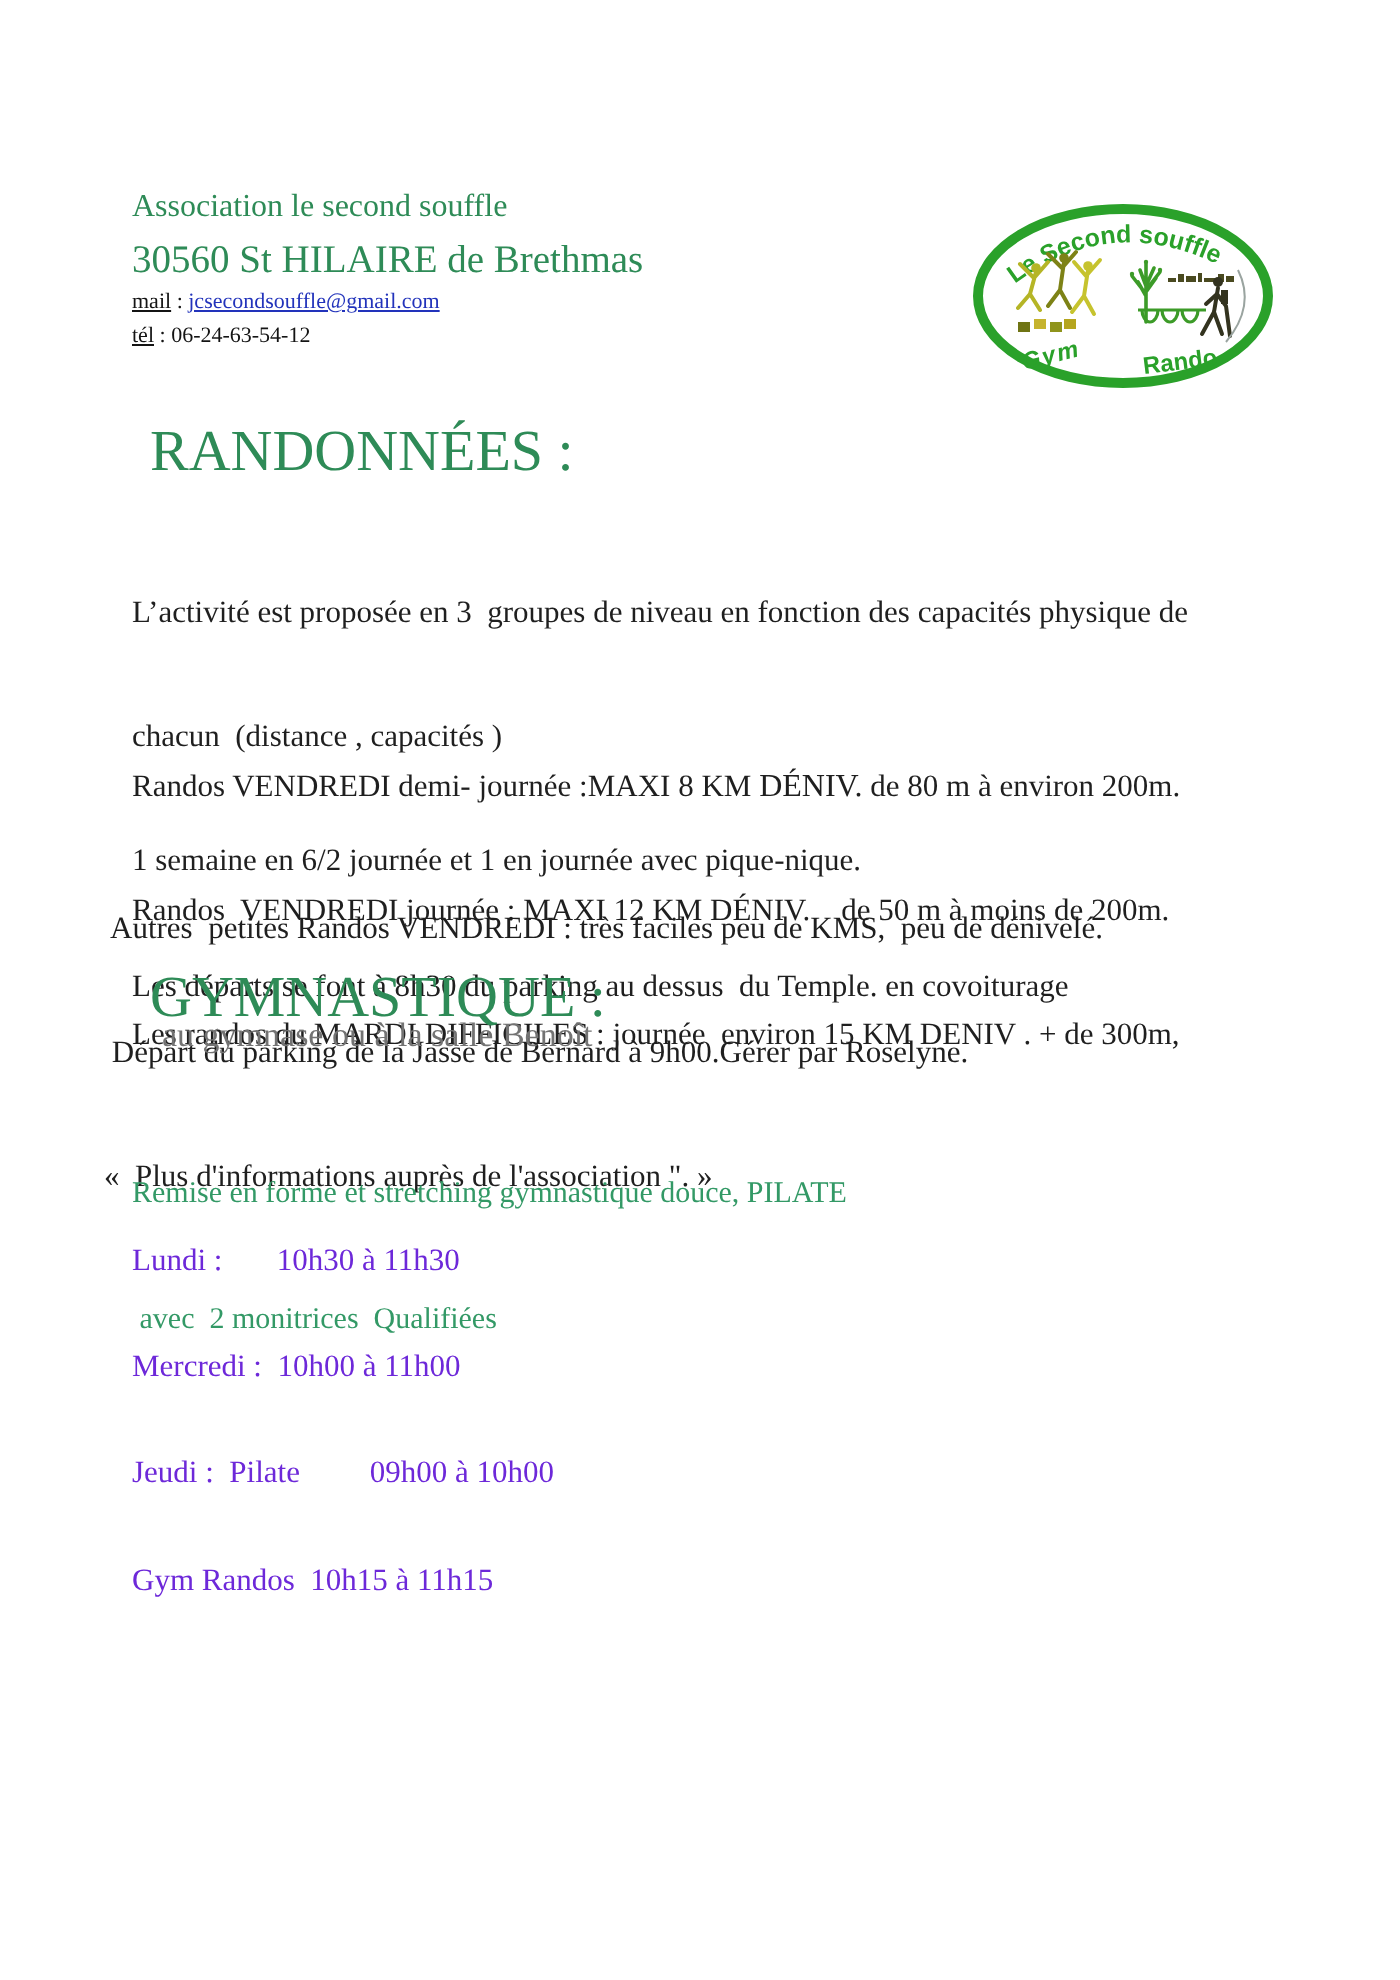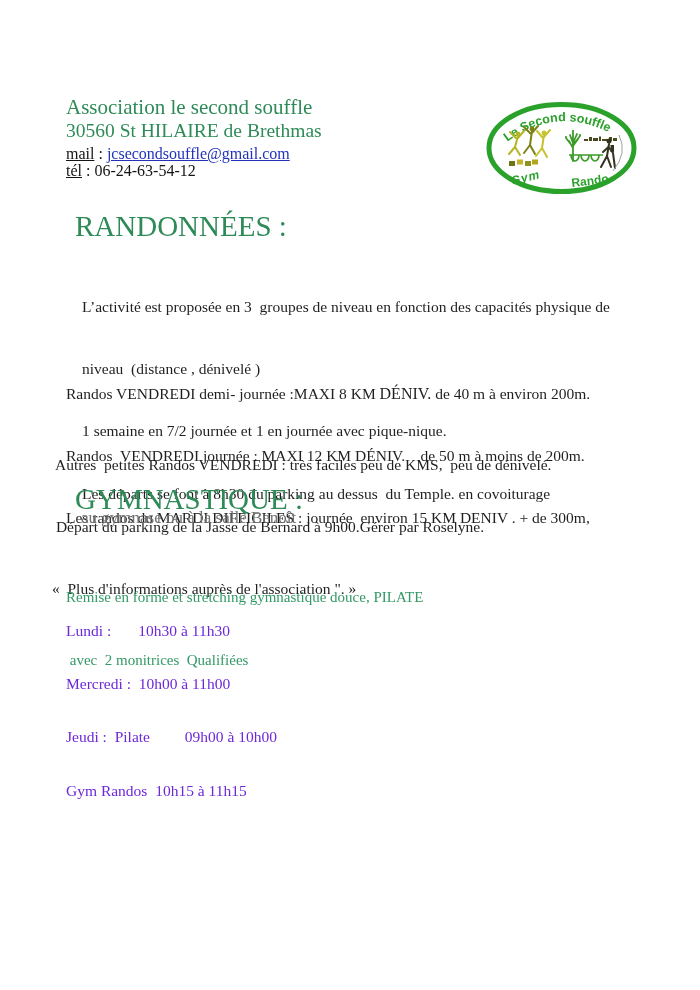--- a/index.html
+++ b/index.html
@@ -3,40 +3,40 @@
 <meta charset="utf-8">
 <style>
   html,body { margin:0; padding:0; background:#ffffff; }
   .page {
     position:relative; width:700px; height:990px; background:#ffffff;
     font-family:"Liberation Serif", serif; overflow:hidden; color:#1f1f1f;
   }
   .abs { position:absolute; white-space:pre; }
 
   
-  .header-title   { left:66px; top:95px;  font-size:21px;   color:#2e8b57; }
+  .header-title   { left:66px; top:95px;  font-size:16px;   color:#2e8b57; }
   .header-address { left:66px; top:120px; font-size:19.5px; color:#2e8b57; }
-  .contact-line   { font-size:16px; color:#141414; }
+  .contact-line   { font-size:11px; color:#141414; }
   .contact-mail   { left:66px; top:145px; }
   .contact-tel    { left:66px; top:162px;text-align:center; }
   .u   { text-decoration:underline; }
   .lnk { color:#2233bb; text-decoration:underline; cursor:pointer; }
 
   
   .logo { position:absolute; left:485px; top:101px; }
   .logo-word { font-family:"Liberation Sans", sans-serif; font-weight:bold; fill:#2aa12a; }
 
   
   .section-heading { font-size:29px; color:#2e8b57; }
   .rando-heading   { left:75px; top:210px; }
   .gym-heading     { left:75px; top:483px; }
   .gym-subtitle    { left:81px; top:508px; font-size:17px; color:#737373; }
 
   .body-par  { font-size:15.5px; line-height:20.8px; color:#1f1f1f; }
-  .rando-intro  { left:66px; top:255px;margin-left:16px; }
+  .rando-intro  { left:66px; top:255px; }
   .rando-levels { left:66px; top:342px; }
   .rando-easy   { left:52px; top:413px; }
   .small-caps-deniv { font-size:16px; }
 
   .gym-desc { left:66px; top:545px; font-size:15px; line-height:21px; color:#339966; }
   .gym-schedule { left:66px; top:586px; font-size:15.5px; line-height:17.8px; color:#6d28d9; }
 </style>
 </head>
 <body>
 
@@ -107,27 +107,27 @@
     <path d="M134,34 Q143,52 128,70" stroke="#9aa4a0" stroke-width="1" fill="none"></path>
 
     <text x="27" y="84" transform="rotate(-14 27 84)" font-size="12" font-style="italic" letter-spacing="1" class="logo-word">Gym</text>
     <text x="87" y="86" transform="rotate(-7 87 86)" font-size="12" class="logo-word">Rando</text>
   </svg>
 
   <div class="abs section-heading rando-heading">RANDONNÉES :</div>
 
   <div class="abs body-par rando-intro">
     <div>L’activité est proposée en 3  groupes de niveau en fonction des capacités physique de</div>
-    <div>niveau  (distance , dénivelé )</div>
-    <div>1 semaine en 7/2 journée et 1 en journée avec pique-nique.</div>
+    <div>chacun  (distance , capacités )</div>
+    <div>1 semaine en 6/2 journée et 1 en journée avec pique-nique.</div>
     <div>Les départs se font à 8h30 du parking au dessus  du Temple. en covoiturage</div>
   </div>
 
   <div class="abs body-par rando-levels">
-    <div><span>Randos VENDREDI demi- journée :MAXI 8 KM </span><span class="small-caps-deniv">DÉNIV.</span><span> de 40 m à environ 200m.</span></div>
+    <div><span>Randos VENDREDI demi- journée :MAXI 8 KM </span><span class="small-caps-deniv">DÉNIV.</span><span> de 80 m à environ 200m.</span></div>
     <div>Randos  VENDREDI journée : MAXI 12 KM DÉNIV.    de 50 m à moins de 200m.</div>
     <div>Les randos du MARDI DIFFICILES : journée  environ 15 KM DENIV . + de 300m,</div>
   </div>
 
   <div class="abs body-par rando-easy">
     <div> Autres  petites Randos VENDREDI : très faciles peu de KMS,  peu de dénivelé.</div>
     <div> Départ du parking de la Jasse de Bernard à 9h00.Gérer par Roselyne.</div>
     <div>«  Plus d'informations auprès de l'association ". »</div>
   </div>
 

